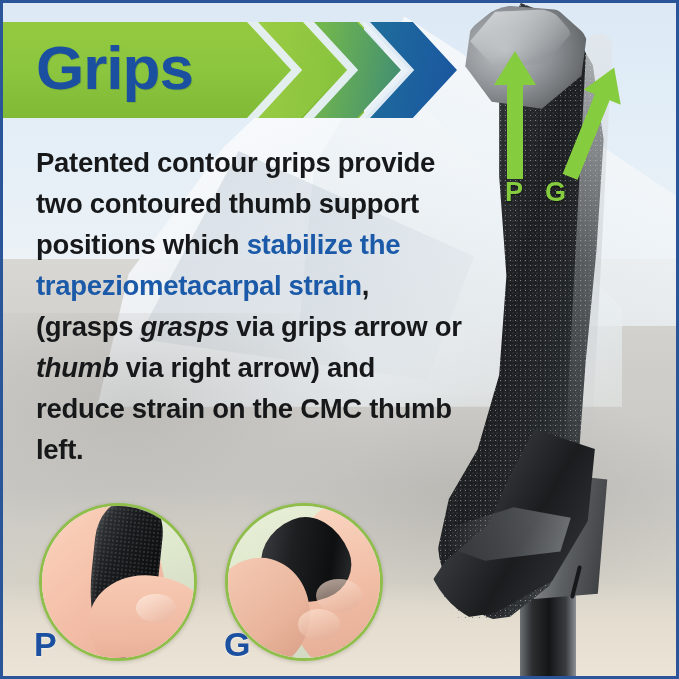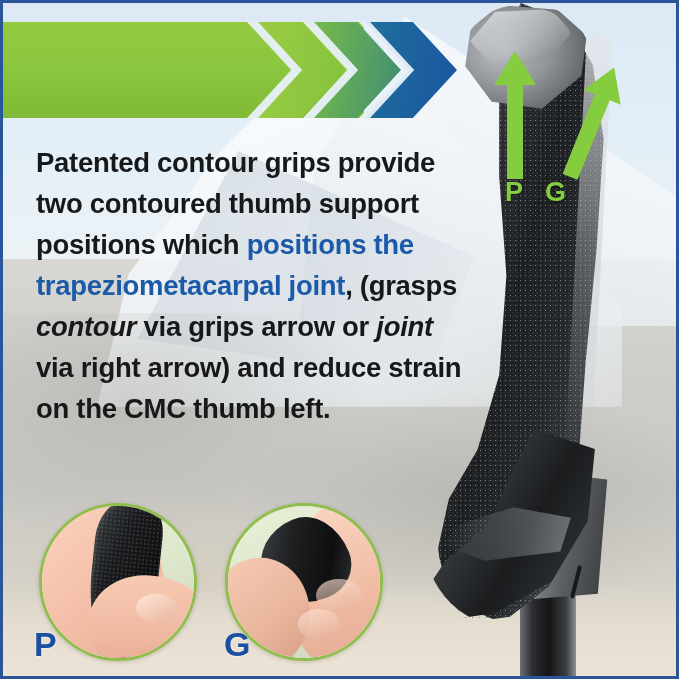--- a/index.html
+++ b/index.html
@@ -281,30 +281,31 @@
   <div class="bg-rock"></div>
   <div class="mtn-a"></div>
   <div class="mtn-b"></div>
   <div class="mtn-shadow"></div>
   <div class="rock-tex1"></div>
   <div class="rock-tex2"></div>
   <div class="rock-tex3"></div>
   <div class="bg-sand"></div>
 
   <div class="banner"></div>
+  <div class="banner-title">Grips</div>
 
   <div class="chev chev-1"></div>
   <div class="chev-gap gap-1"></div>
   <div class="chev chev-2"></div>
   <div class="chev-gap gap-2"></div>
   <div class="chev chev-3"></div>
   <div class="chev-gap gap-3"></div>
 
   <div class="body-copy">
-    <span>Patented contour grips provide two contoured thumb support positions which </span><span class="hl">positions the trapeziometacarpal joint</span><span>, (grasps </span><span class="it">contour</span><span> via grips arrow or </span><span class="it">joint</span><span> via right arrow) and reduce strain on the CMC thumb left.</span>
+    <span>Patented contour grips provide two contoured thumb support positions which </span><span class="hl">stabilize the trapeziometacarpal strain</span><span>, (grasps </span><span class="it">grasps</span><span> via grips arrow or </span><span class="it">thumb</span><span> via right arrow) and reduce strain on the CMC thumb left.</span>
   </div>
 
   <div class="cane">
     <div class="shaft"></div>
     <div class="collar"></div>
     <div class="collar-slot"></div>
     <div class="grip-body"></div>
     <div class="grip-tex"></div>
     <div class="grip-top"></div>
     <div class="grip-top-lip"></div>

